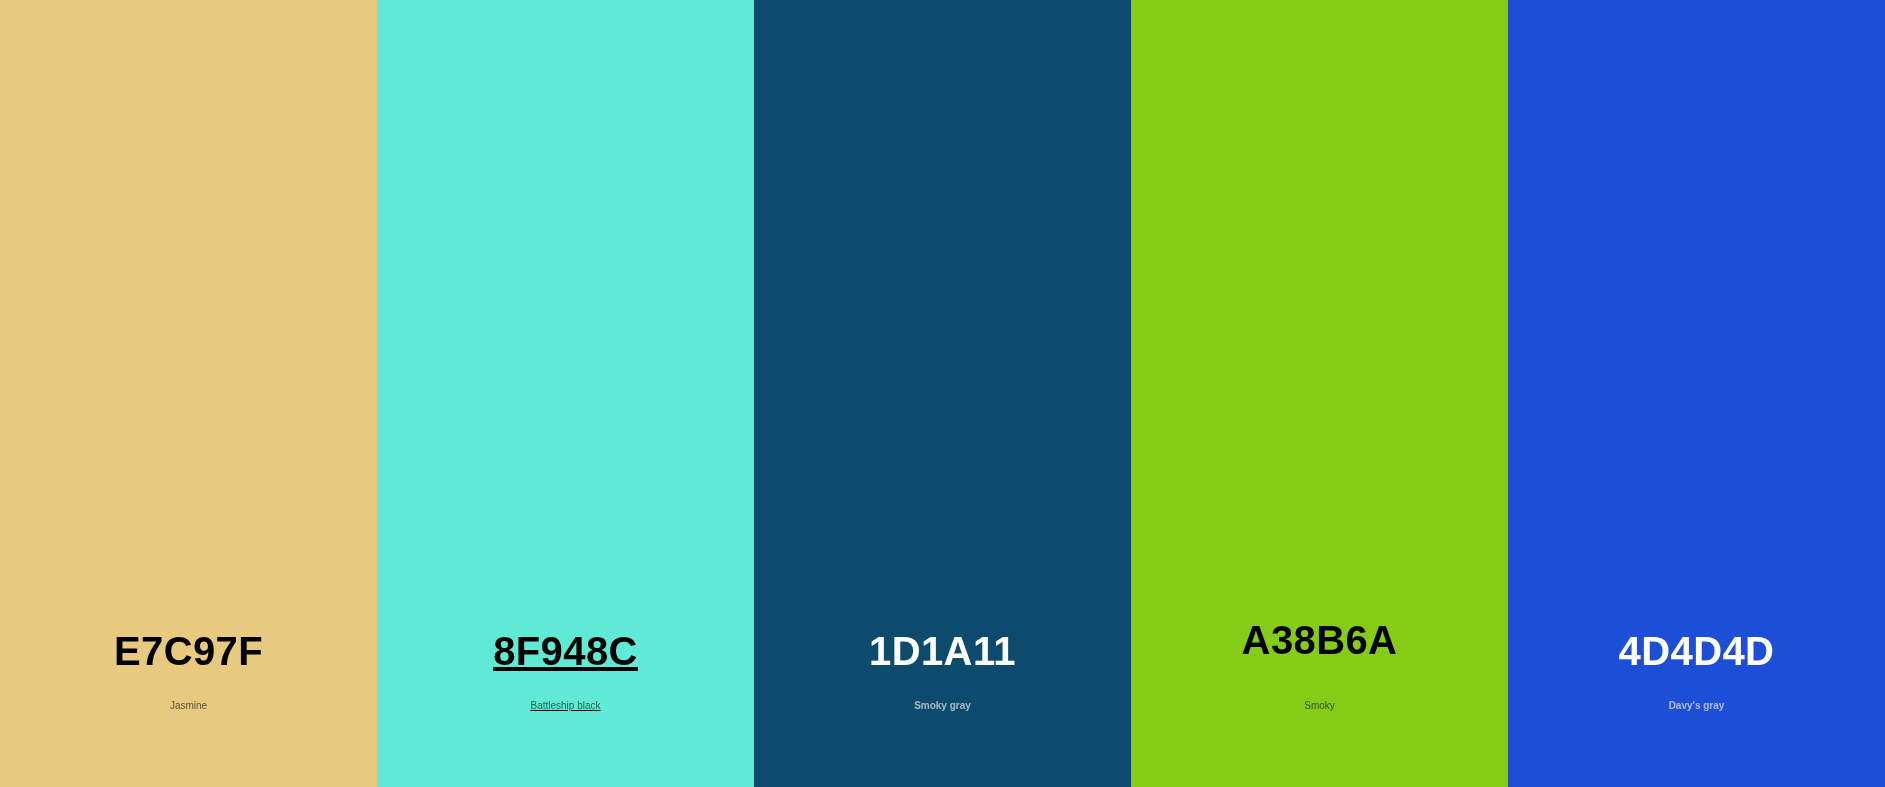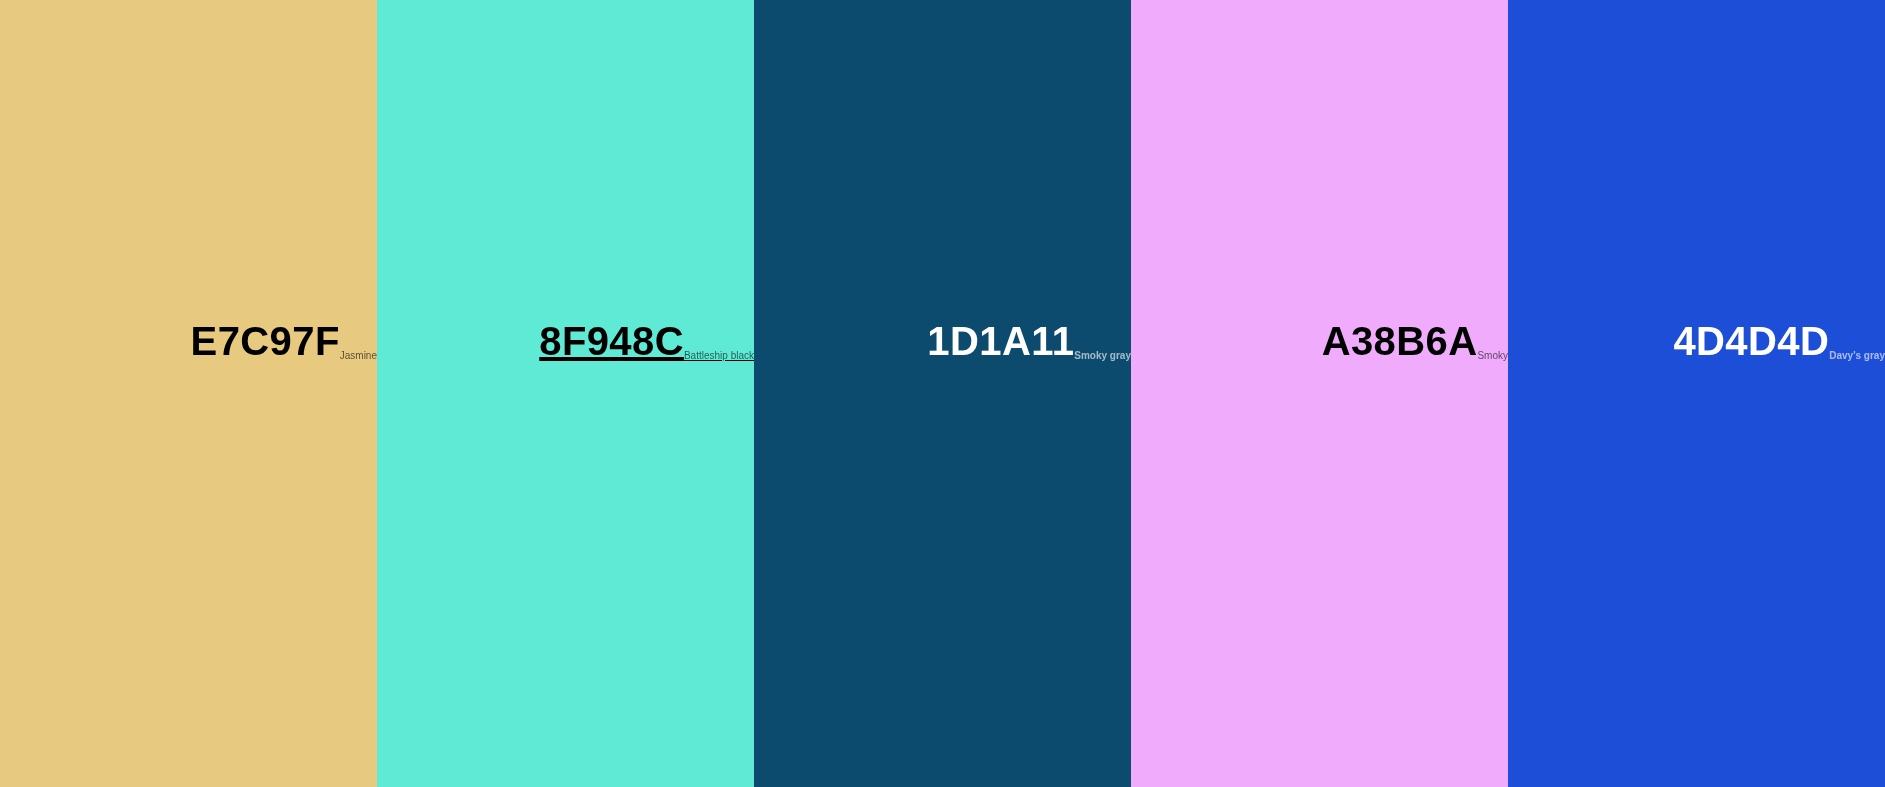--- a/index.html
+++ b/index.html
@@ -17,21 +17,21 @@
     flex-direction: row;
     width: 1885px;
     height: 787px;
   }
 
   .swatch {
     flex: 1 1 0;
     height: 787px;
     position: relative;
     display: flex;
-    flex-direction: row;
+    flex-direction: column;
     align-items: center;
     justify-content: flex-end;
     font-family: "Liberation Sans", sans-serif;
     box-sizing: border-box;
     padding-bottom: 76px;
   }
 
   .hex-code {
     font-size: 40px;
     font-weight: bold;
@@ -77,21 +77,21 @@
   <div class="swatch on-light" style="background-color: #5eead4; text-decoration: underline;">
     <div class="hex-code">8F948C</div>
     <div class="color-name">Battleship black</div>
   </div>
 
   <div class="swatch on-dark" style="background-color: #0c4a6e;">
     <div class="hex-code">1D1A11</div>
     <div class="color-name">Smoky gray</div>
   </div>
 
-  <div class="swatch on-light" style="background-color: #f0abfc;">
+  <div class="swatch on-light" style="background-color: #84cc16; gap: 11px;">
     <div class="hex-code">A38B6A</div>
     <div class="color-name">Smoky</div>
   </div>
 
   <div class="swatch on-dark" style="background-color: #1d4ed8;">
     <div class="hex-code">4D4D4D</div>
     <div class="color-name">Davy's gray</div>
   </div>
 
 </div>

